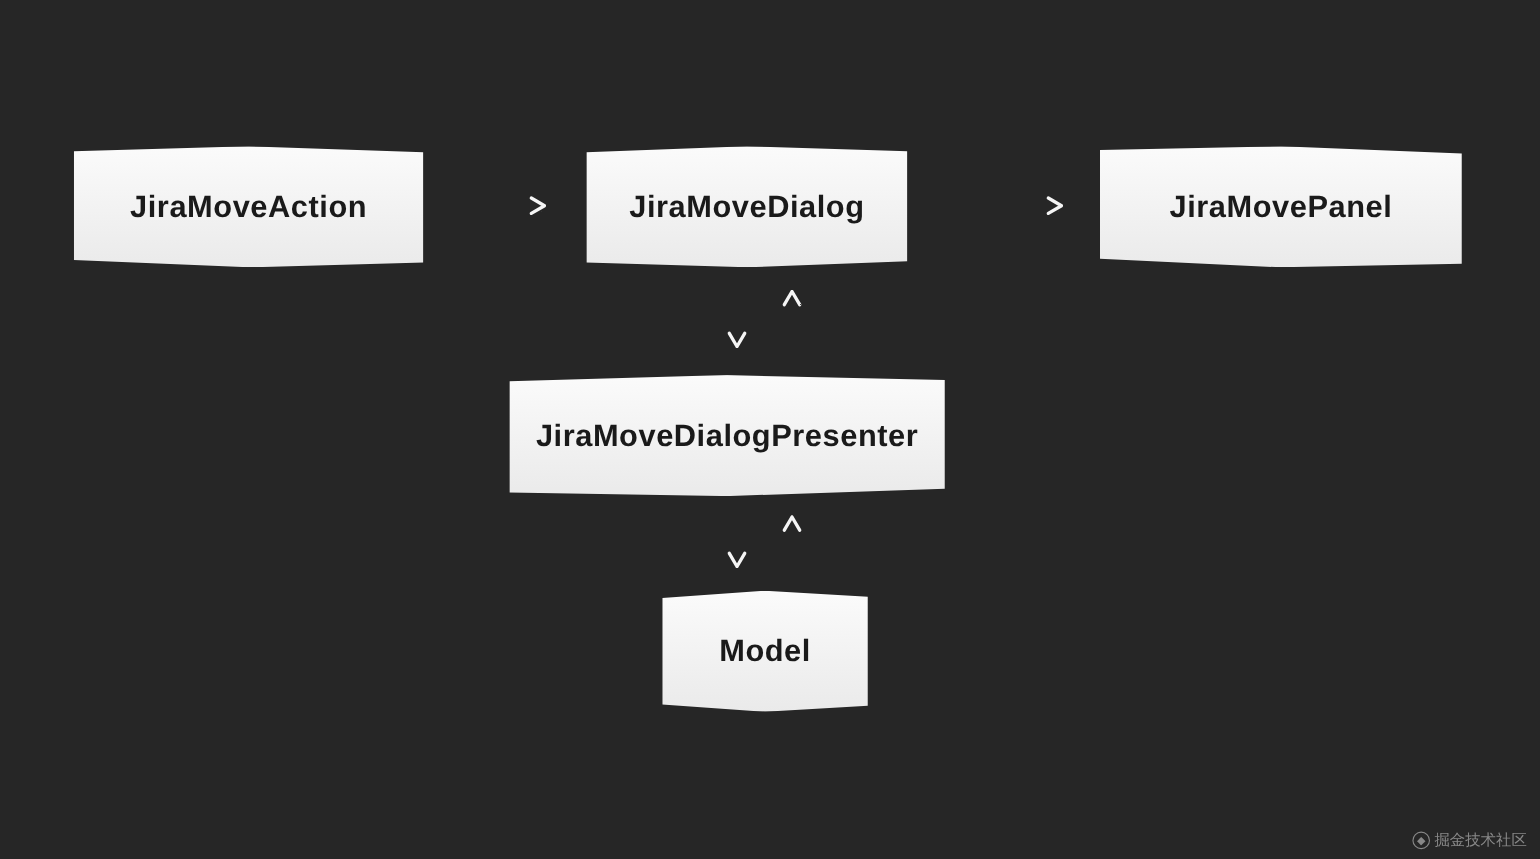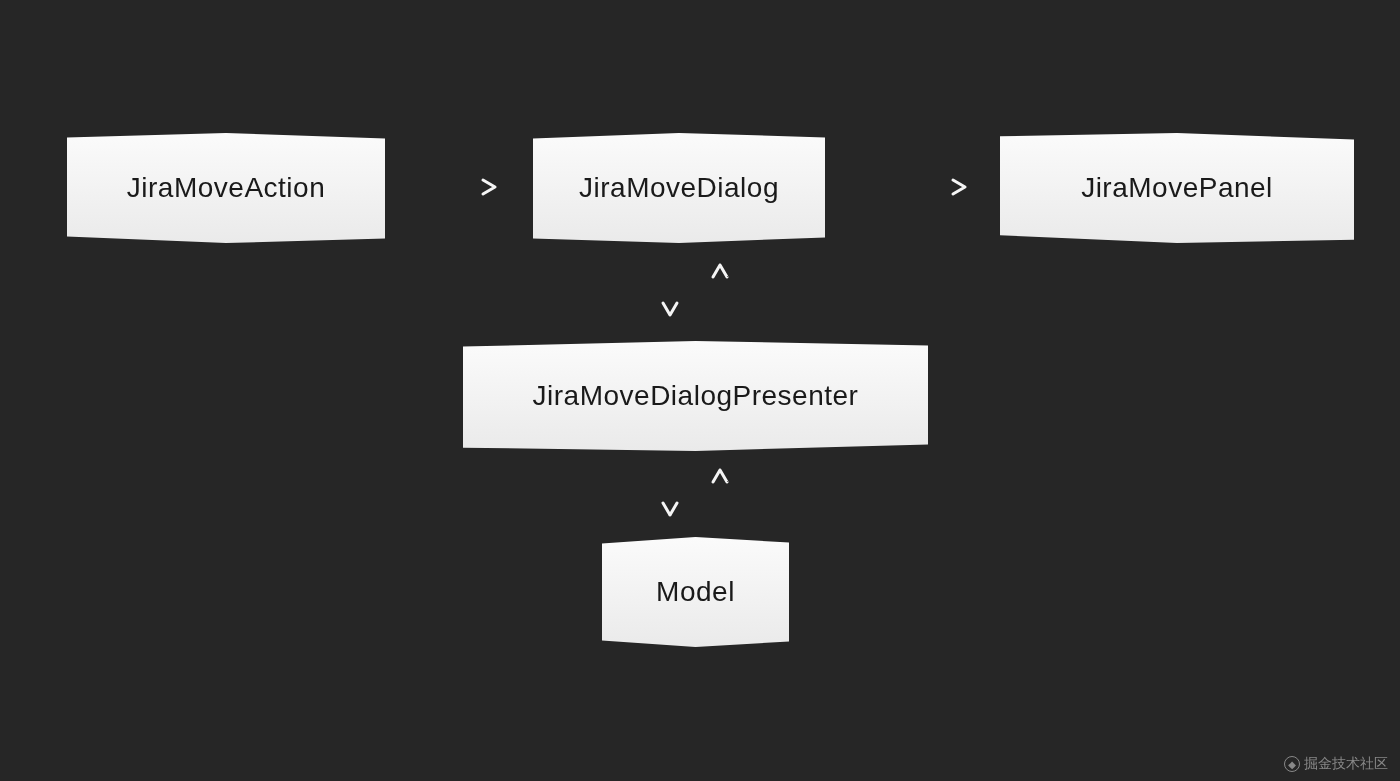--- a/index.html
+++ b/index.html
@@ -17,50 +17,50 @@
       height: 100%;
     }
     .node {
       position: absolute;
       background: linear-gradient(to bottom, #fbfbfb 0%, #eaeaea 100%);
       display: flex;
       align-items: center;
       justify-content: center;
       font-size: 28px;
       color: #1a1a1a;
-      font-weight: normal;
+      font-weight: bold;
       box-shadow: 0 4px 8px rgba(0,0,0,0.4);
       letter-spacing: 0.5px;
     }
     .node-action {
       left: 67px;
       top: 133px;
       width: 318px;
       height: 110px;
       clip-path: polygon(0% 4%, 50% 0%, 100% 5%, 100% 96%, 50% 100%, 0% 94%);
     }
     .node-dialog {
       left: 533px;
       top: 133px;
       width: 292px;
       height: 110px;
       clip-path: polygon(0% 5%, 50% 0%, 100% 4%, 100% 95%, 50% 100%, 0% 96%);
     }
     .node-panel {
       left: 1000px;
       top: 133px;
-      width: 354px;
+      width: 329px;
       height: 110px;
       clip-path: polygon(0% 3%, 50% 0%, 100% 6%, 100% 97%, 50% 100%, 0% 93%);
       justify-content: center;
     }
     .node-presenter {
       left: 463px;
       top: 341px;
-      width: 465px;
+      width: 396px;
       height: 110px;
       clip-path: polygon(0% 5%, 50% 0%, 100% 4%, 100% 94%, 50% 100%, 0% 97%);
       text-align: center;
     }
     .node-model {
       left: 602px;
       top: 537px;
       width: 187px;
       height: 110px;
       clip-path: polygon(0% 6%, 50% 0%, 100% 5%, 100% 95%, 50% 100%, 0% 94%);

